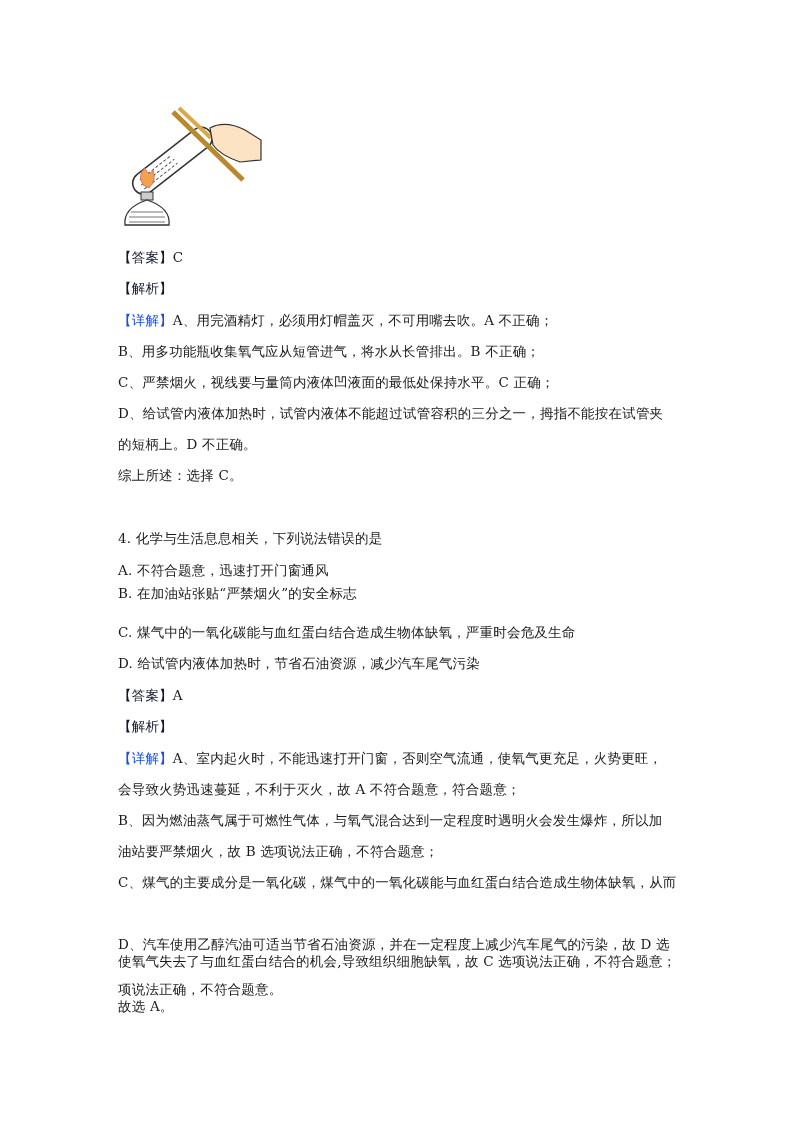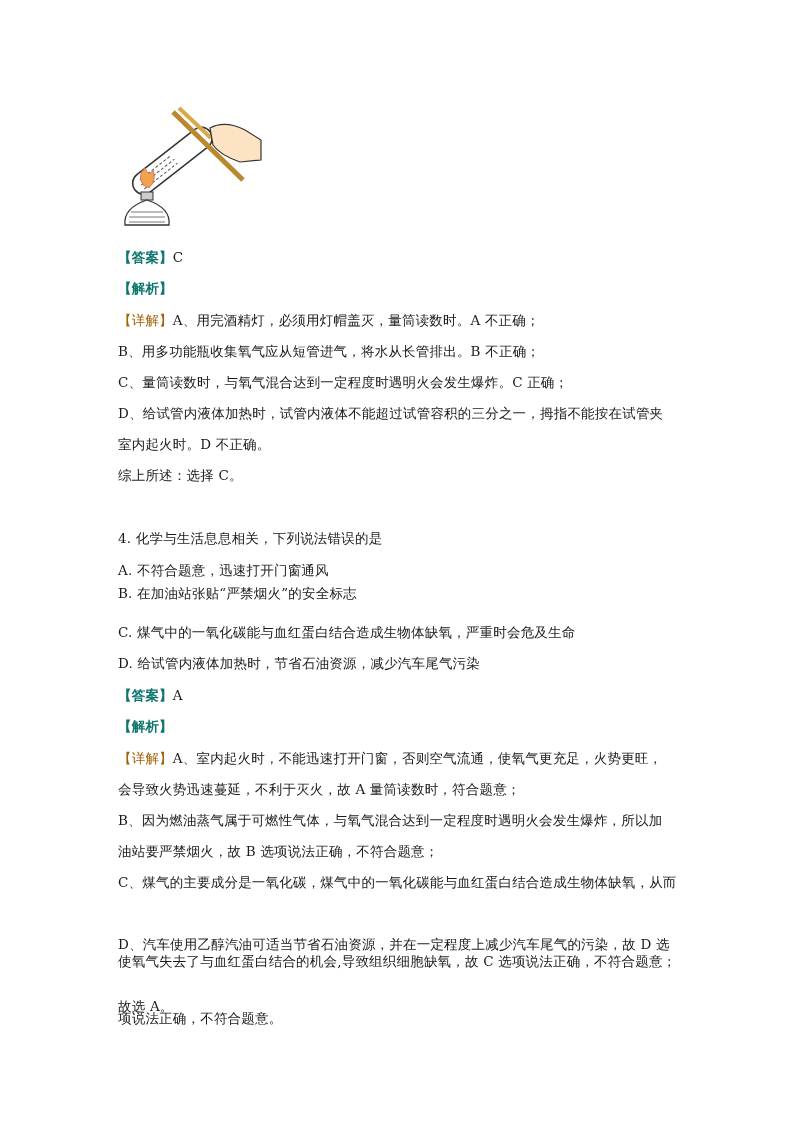--- a/index.html
+++ b/index.html
@@ -1,21 +1,21 @@
 <!DOCTYPE html>
 <html><head>
 <meta charset="utf-8">
 <style>
   html, body { margin: 0; padding: 0; background: #ffffff; }
   body { width: 793px; height: 1122px; position: relative; overflow: hidden;
          font-family: "DejaVu Serif", "Liberation Serif", serif; color: #1a1a1a; }
   .figure { position: absolute; left: 115px; top: 100px; width: 160px; height: 135px; }
   .line { position: absolute; left: 118px; font-size: 13.5px; line-height: 18px; white-space: nowrap; letter-spacing: 0.2px; }
-  .label-blue { color: #0f766e; font-weight: bold; }
-  .label-black { color: #a16207; }
+  .label-blue { color: #0f172a; }
+  .label-black { color: #1d4ed8; }
 </style>
 </head>
 <body>
 
 <div class="figure">
   <svg width="160" height="135" viewBox="0 0 160 135">
 
     <g transform="rotate(-38 60 60)">
       <rect x="10" y="48" width="95" height="22" rx="11" fill="#fff" stroke="#333" stroke-width="1.5"></rect>
       <line x1="20" y1="54" x2="60" y2="54" stroke="#555" stroke-dasharray="3,2"></line>
@@ -36,41 +36,41 @@
     <line x1="14" y1="117" x2="50" y2="117" stroke="#777"></line>
     <line x1="14" y1="122" x2="50" y2="122" stroke="#777"></line>
   </svg>
 </div>
 
 <div class="line" style="top:248px">
   <span class="label-blue">【答案】</span><span>C</span>
 </div>
 <div class="line label-blue" style="top:279px">【解析】</div>
 <div class="line" style="top:311px">
-  <span class="label-black">【详解】</span><span>A、用完酒精灯，必须用灯帽盖灭，量筒读数时。A 不正确；</span>
+  <span class="label-black">【详解】</span><span>A、用完酒精灯，必须用灯帽盖灭，不可用嘴去吹。A 不正确；</span>
 </div>
 <div class="line" style="top:342px">B、用多功能瓶收集氧气应从短管进气，将水从长管排出。B 不正确；</div>
-<div class="line" style="top:373px">C、量筒读数时，与氧气混合达到一定程度时遇明火会发生爆炸。C 正确；</div>
+<div class="line" style="top:373px">C、严禁烟火，视线要与量筒内液体凹液面的最低处保持水平。C 正确；</div>
 <div class="line" style="top:404px">D、给试管内液体加热时，试管内液体不能超过试管容积的三分之一，拇指不能按在试管夹</div>
-<div class="line" style="top:435px">室内起火时。D 不正确。</div>
+<div class="line" style="top:435px">的短柄上。D 不正确。</div>
 <div class="line" style="top:466px">综上所述：选择 C。</div>
 
 <div class="line" style="top:529px">4. 化学与生活息息相关，下列说法错误的是</div>
 <div class="line" style="top:561px">A. 不符合题意，迅速打开门窗通风</div>
 <div class="line" style="top:584px">B. 在加油站张贴“严禁烟火”的安全标志</div>
 <div class="line" style="top:623px">C. 煤气中的一氧化碳能与血红蛋白结合造成生物体缺氧，严重时会危及生命</div>
 <div class="line" style="top:654px">D. 给试管内液体加热时，节省石油资源，减少汽车尾气污染</div>
 
 <div class="line" style="top:686px">
   <span class="label-blue">【答案】</span><span>A</span>
 </div>
 <div class="line label-blue" style="top:717px">【解析】</div>
 <div class="line" style="top:749px">
   <span class="label-black">【详解】</span><span>A、室内起火时，不能迅速打开门窗，否则空气流通，使氧气更充足，火势更旺，</span>
 </div>
-<div class="line" style="top:780px">会导致火势迅速蔓延，不利于灭火，故 A 量筒读数时，符合题意；</div>
+<div class="line" style="top:780px">会导致火势迅速蔓延，不利于灭火，故 A 不符合题意，符合题意；</div>
 <div class="line" style="top:811px">B、因为燃油蒸气属于可燃性气体，与氧气混合达到一定程度时遇明火会发生爆炸，所以加</div>
 <div class="line" style="top:842px">油站要严禁烟火，故 B 选项说法正确，不符合题意；</div>
 <div class="line" style="top:873px">C、煤气的主要成分是一氧化碳，煤气中的一氧化碳能与血红蛋白结合造成生物体缺氧，从而</div>
 <div class="line" style="top:952px">使氧气失去了与血红蛋白结合的机会,导致组织细胞缺氧，故 C 选项说法正确，不符合题意；</div>
 <div class="line" style="top:935px">D、汽车使用乙醇汽油可适当节省石油资源，并在一定程度上减少汽车尾气的污染，故 D 选</div>
-<div class="line" style="top:1009px">项说法正确，不符合题意。</div>
+<div class="line" style="top:980px">项说法正确，不符合题意。</div>
 <div class="line" style="top:997px">故选 A。</div>
 
 </body></html>

